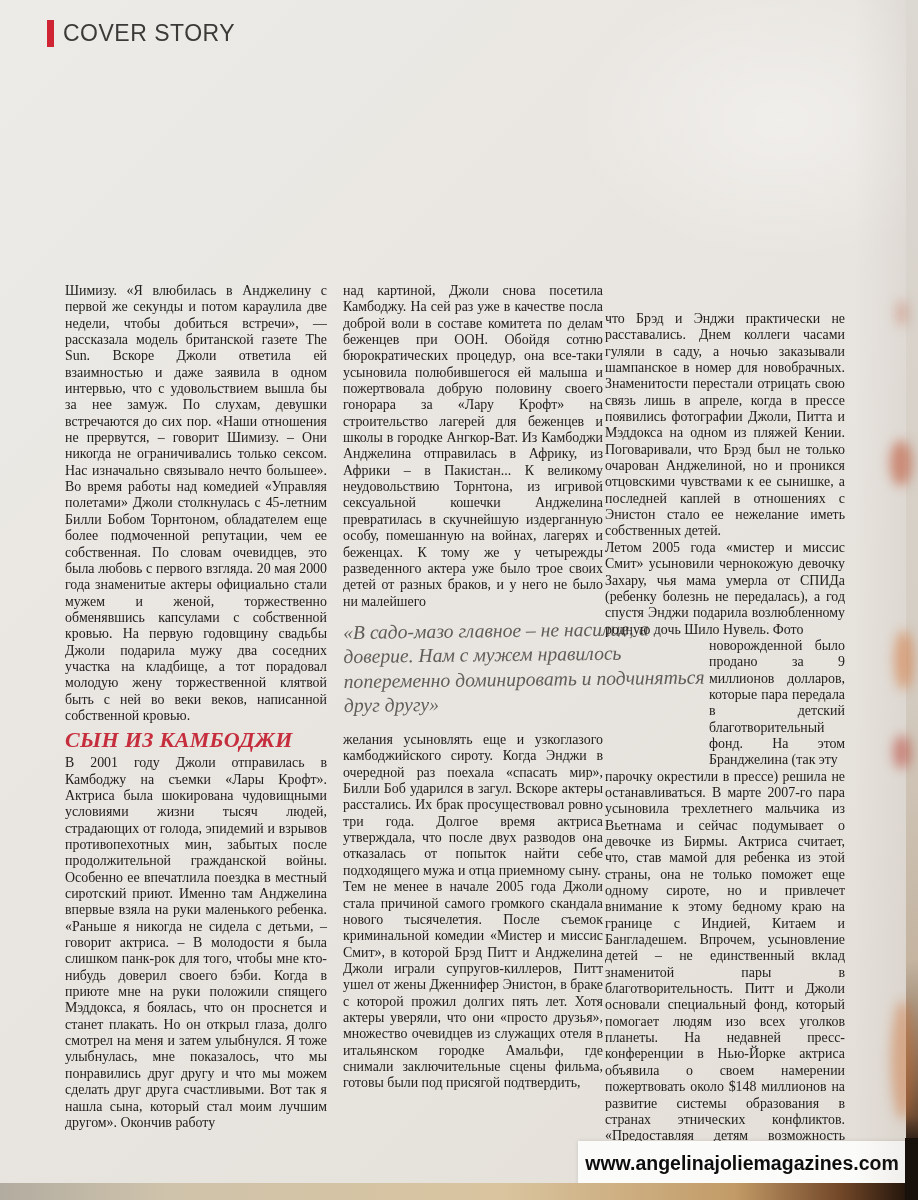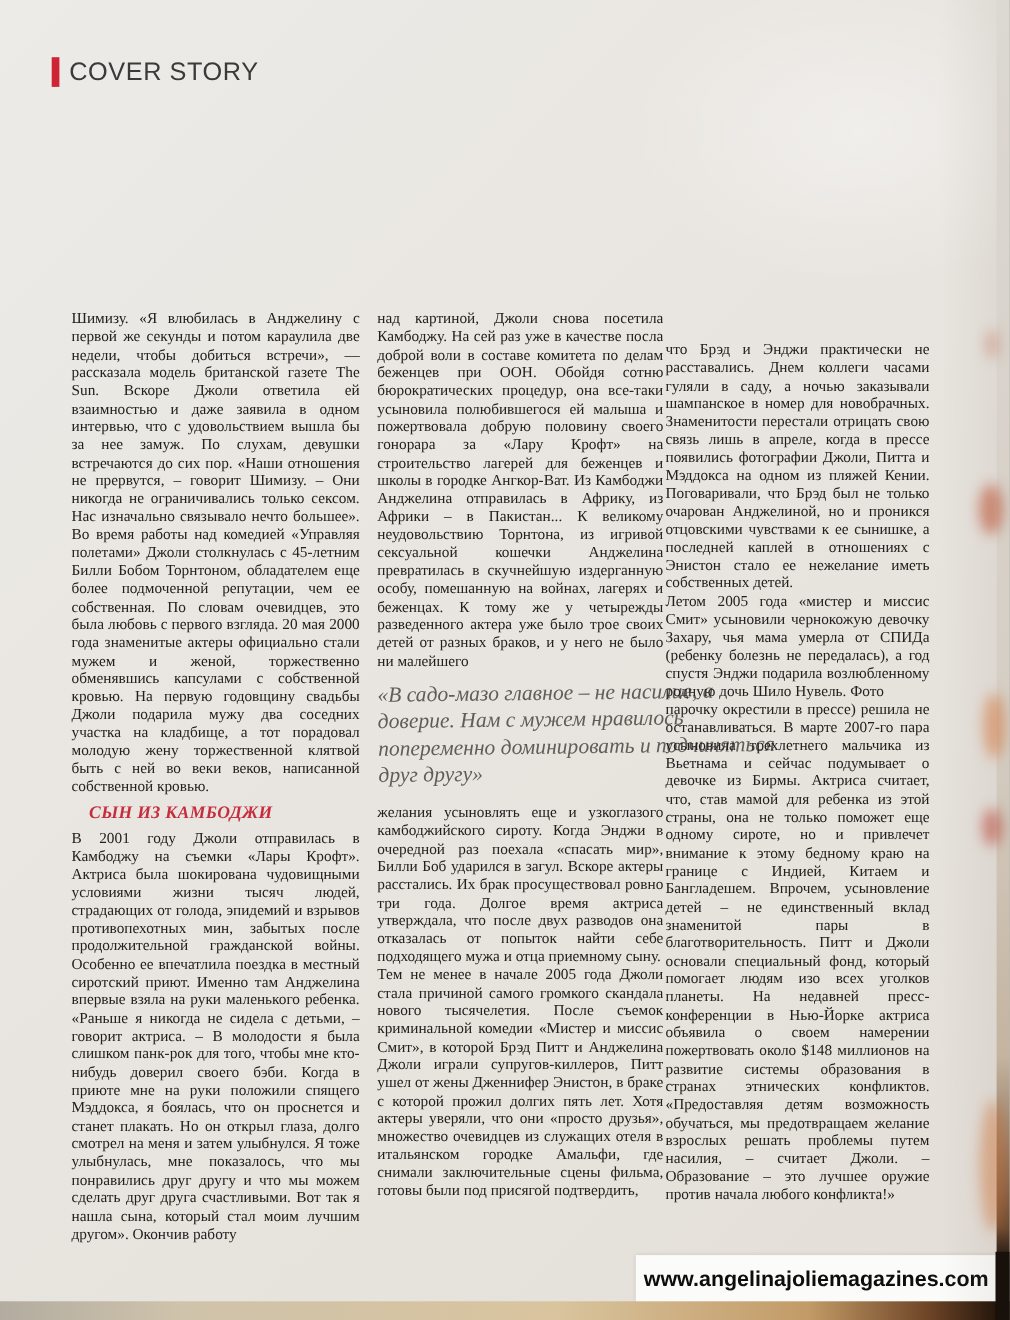--- a/index.html
+++ b/index.html
@@ -12,35 +12,35 @@
   html,body{margin:0;padding:0;}
   body{background:#777;}
   .page{
     position:relative;width:918px;height:1200px;overflow:hidden;
     background:
       radial-gradient(ellipse 300px 200px at 85% 10%, rgba(255,255,255,.35), transparent 70%),
       linear-gradient(135deg,#ecebe7 0%,#e9e6e1 40%,#e6e2dc 75%,#e3ded7 100%);
     font-family:"Liberation Serif",serif;
   }
   
-  .header{position:absolute;left:47px;top:20px;display:flex;align-items:center;margin-top:32px;}
+  .header{position:absolute;left:47px;top:20px;display:flex;align-items:center;}
   .red-bar{width:7px;height:27px;background:var(--accent-red);margin-right:9px;}
   .header-label{font-family:"Liberation Sans",sans-serif;font-size:23px;color:#3b3a38;letter-spacing:.5px;}
   
   .col{
     position:absolute;top:283px;color:var(--text-ink);
     font-size:13.9px;line-height:16.34px;text-align:justify;
   }
   .col-1{left:65px;width:262px;}
   .col-2{left:343px;width:260px;}
   .col-3{left:605px;width:240px;margin-top:28px;}
   .para{margin:0;}
   .red-head{
     font-style:italic;font-weight:bold;color:var(--heading-red);
-    font-size:16px;line-height:20px;margin:6px 16px 5px;letter-spacing:.3px;text-align:left;
+    font-size:22px;line-height:20px;margin:6px 0 5px;letter-spacing:.3px;text-align:left;
   }
   .pullquote{
     width:362px;font-style:italic;font-size:19.6px;line-height:24.3px;
     color:var(--quote-gray);margin:11px 0 14px;text-align:left;
     transform:rotate(-.7deg);transform-origin:left top;
   }
   .narrow{margin-left:104px;}
   
   .footer{position:absolute;left:47px;top:1216px;color:#34322f;font-size:14px;}
   .footer .glance{font-size:13.2px;letter-spacing:.4px;display:inline-block;transform:scaleX(.82);transform-origin:left center;}
@@ -85,20 +85,21 @@
   <div class="col col-2">
     <p class="para">над картиной, Джоли снова посетила Камбоджу. На сей раз уже в качестве посла доброй воли в составе комитета по делам беженцев при ООН. Обойдя сотню бюрократических процедур, она все-таки усыновила полюбившегося ей малыша и пожертвовала добрую половину своего гонорара за «Лару Крофт» на строительство лагерей для беженцев и школы в городке Ангкор-Ват. Из Камбоджи Анджелина отправилась в Африку, из Африки – в Пакистан... К великому неудовольствию Торнтона, из игривой сексуальной кошечки Анджелина превратилась в скучнейшую издерганную особу, помешанную на войнах, лагерях и беженцах. К тому же у четырежды разведенного актера уже было трое своих детей от разных браков, и у него не было ни малейшего</p>
     <div class="pullquote">«В садо-мазо главное – не насилие, а доверие. Нам с мужем нравилось попеременно доминировать и подчиняться друг другу»</div>
     <p class="para">желания усыновлять еще и узкоглазого камбоджийского сироту. Когда Энджи в очередной раз поехала «спасать мир», Билли Боб ударился в загул. Вскоре актеры расстались. Их брак просуществовал ровно три года. Долгое время актриса утверждала, что после двух разводов она отказалась от попыток найти себе подходящего мужа и отца приемному сыну.</p>
     <p class="para">Тем не менее в начале 2005 года Джоли стала причиной самого громкого скандала нового тысячелетия. После съемок криминальной комедии «Мистер и миссис Смит», в которой Брэд Питт и Анджелина Джоли играли супругов-киллеров, Питт ушел от жены Дженнифер Энистон, в браке с которой прожил долгих пять лет. Хотя актеры уверяли, что они «просто друзья», множество очевидцев из служащих отеля в итальянском городке Амальфи, где снимали заключительные сцены фильма, готовы были под присягой подтвердить,</p>
   </div>
 
   <div class="col col-3">
     <p class="para">что Брэд и Энджи практически не расставались. Днем коллеги часами гуляли в саду, а ночью заказывали шампанское в номер для новобрачных. Знаменитости перестали отрицать свою связь лишь в апреле, когда в прессе появились фотографии Джоли, Питта и Мэддокса на одном из пляжей Кении. Поговаривали, что Брэд был не только очарован Анджелиной, но и проникся отцовскими чувствами к ее сынишке, а последней каплей в отношениях с Энистон стало ее нежелание иметь собственных детей.</p>
     <p class="para">Летом 2005 года «мистер и миссис Смит» усыновили чернокожую девочку Захару, чья мама умерла от СПИДа (ребенку болезнь не передалась), а год спустя Энджи подарила возлюбленному родную дочь Шило Нувель. Фото</p>
+    <p class="para narrow">новорожденной было продано за 9 миллионов долларов, которые пара передала в детский благотворительный фонд. На этом Бранджелина (так эту</p>
     <p class="para"><span>парочку окрестили в прессе) решила не останавливаться. В марте 2007-го пара усыновила трехлетнего мальчика из Вьетнама и сейчас подумывает о девочке из Бирмы. Актриса считает, что, став мамой для ребенка из этой страны, она не только поможет еще одному сироте, но и привлечет внимание к этому бедному краю на границе с Индией, Китаем и Бангладешем. Впрочем, усыновление детей – не единственный вклад знаменитой пары в благотворительность. Питт и Джоли основали специальный фонд, который помогает людям изо всех уголков планеты. На недавней пресс-конференции в Нью-Йорке актриса объявила о своем намерении пожертвовать около $148 миллионов на развитие системы образования в странах этнических конфликтов. «Предоставляя детям возможность обучаться, мы предотвращаем желание взрослых решать проблемы путем насилия, – считает Джоли. – Образование – это лучшее оружие против начала любого конфликта!»</span> </p>
   </div>
 
   <div class="footer">
     <span>26</span>
     <span class="glance">GLANCE</span>
   </div>
 
   <div class="watermark">www.angelinajoliemagazines.com</div>
 

